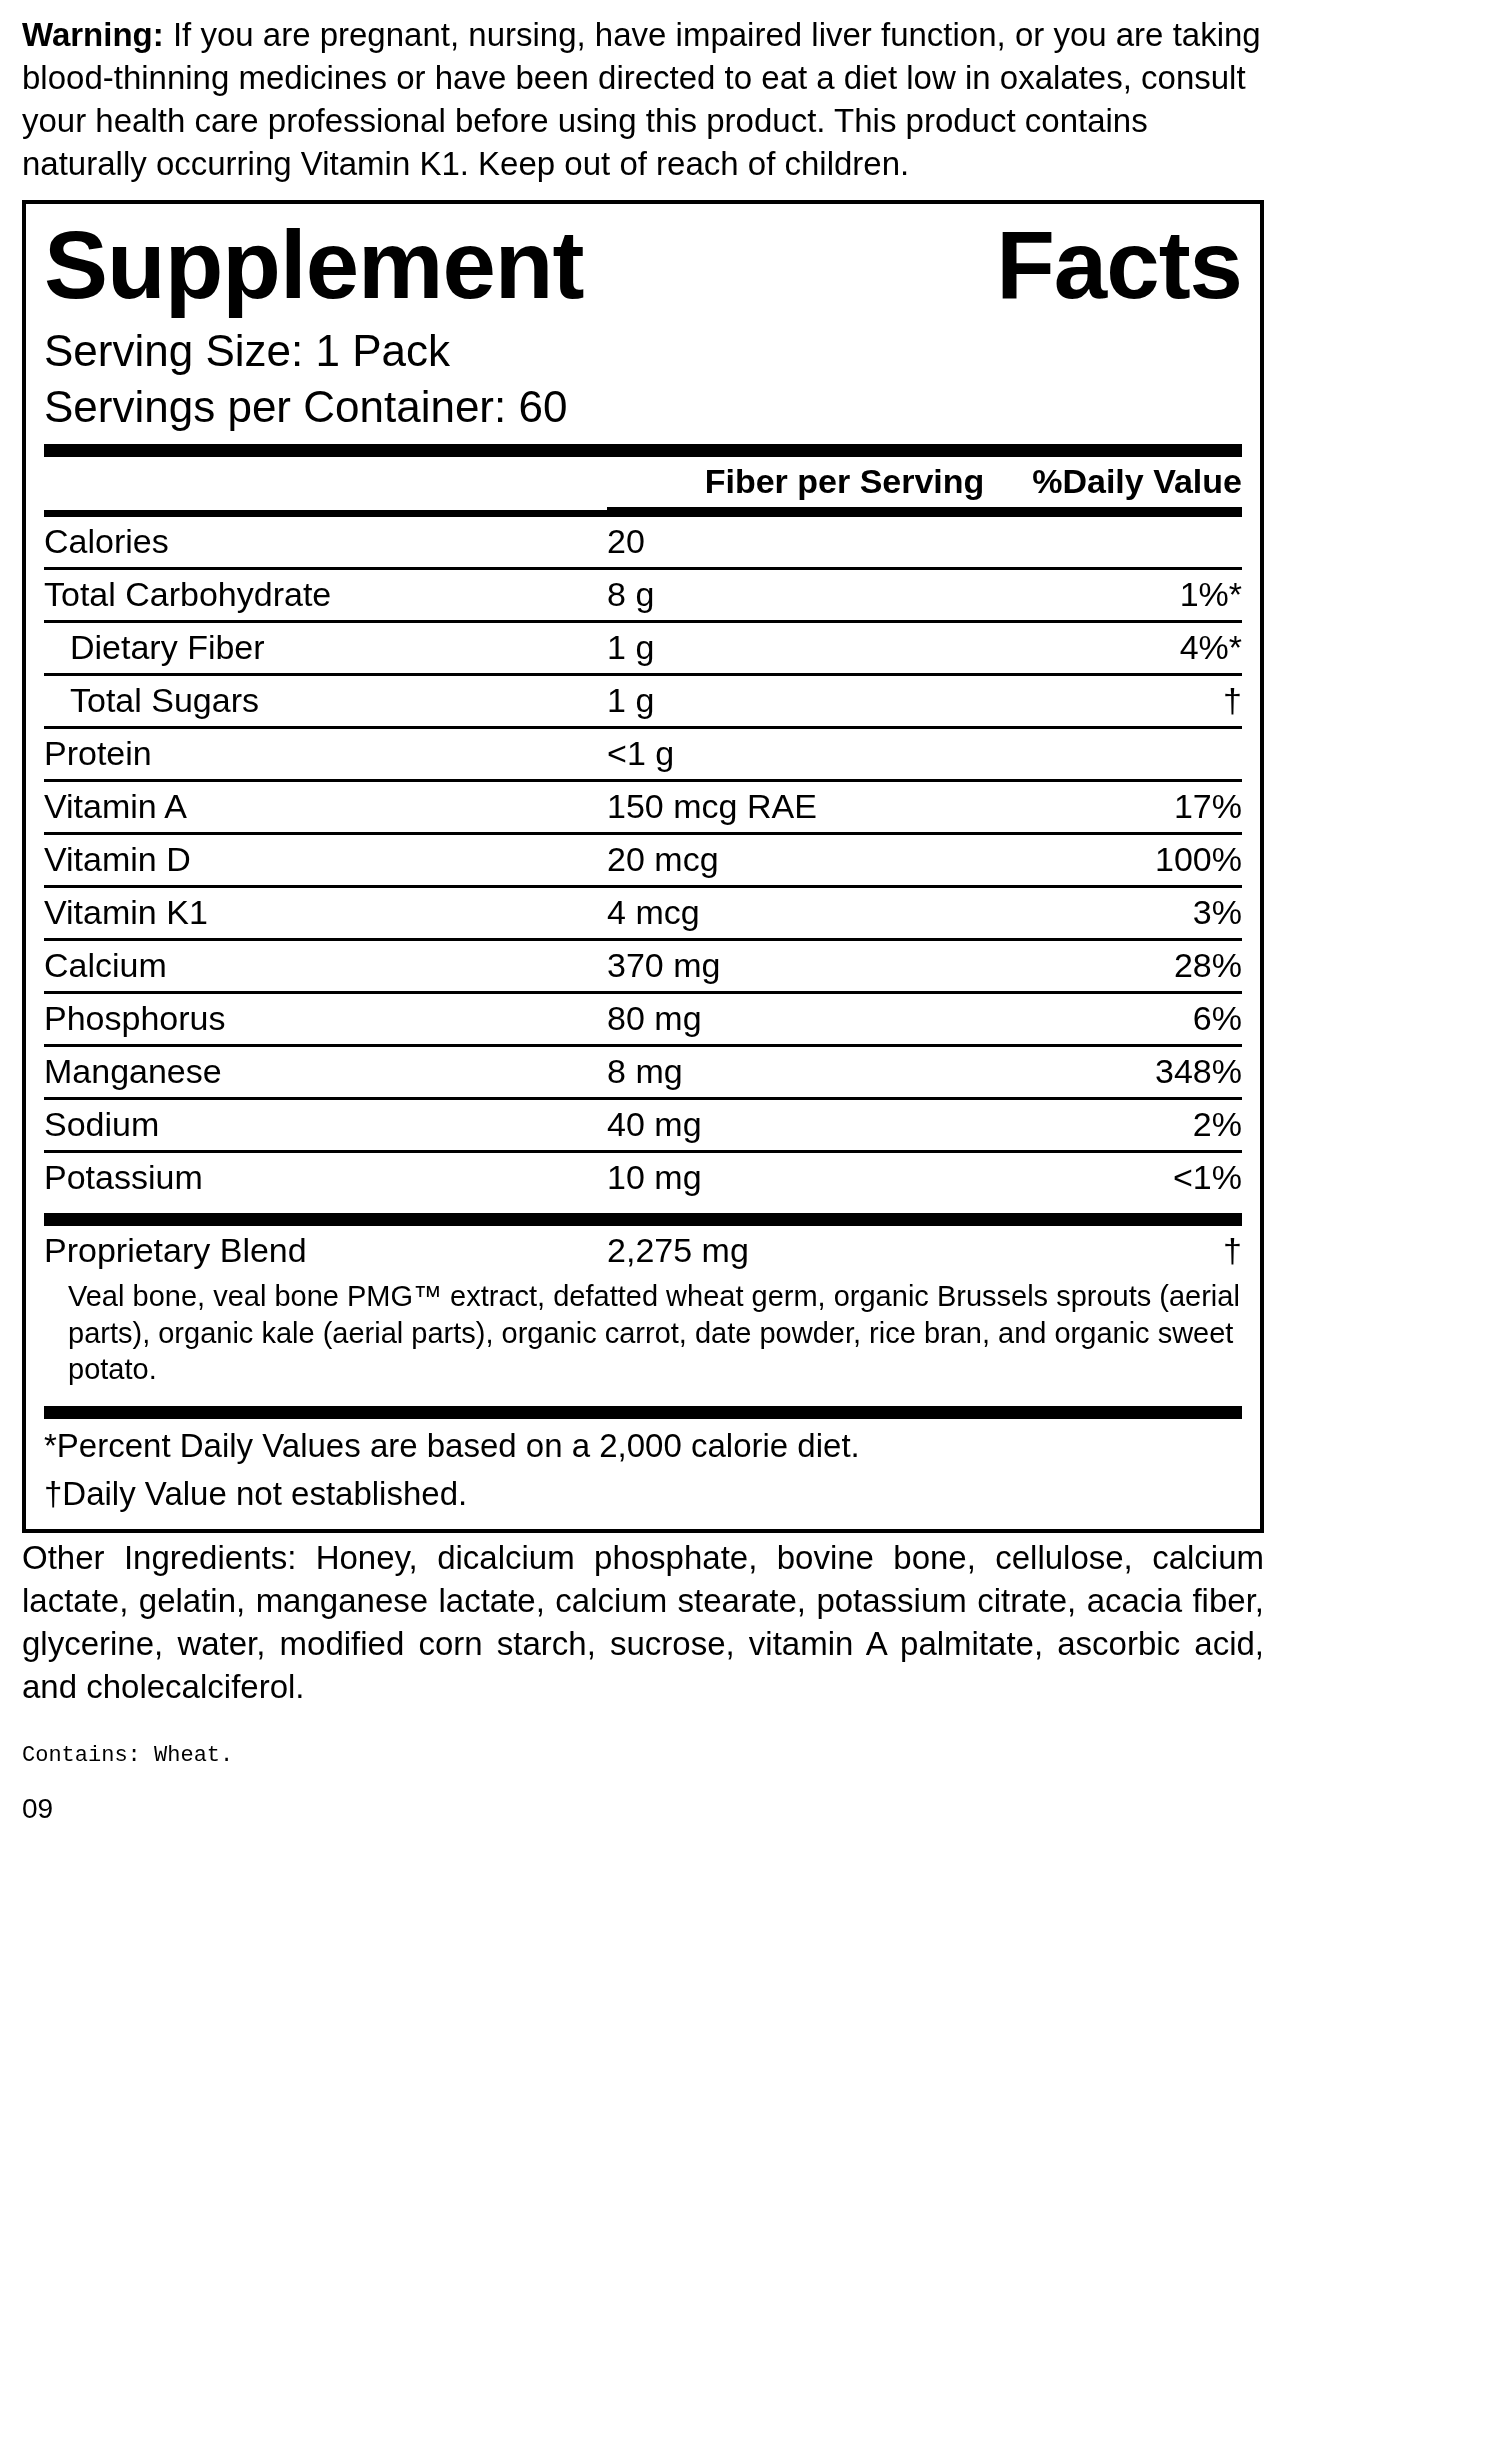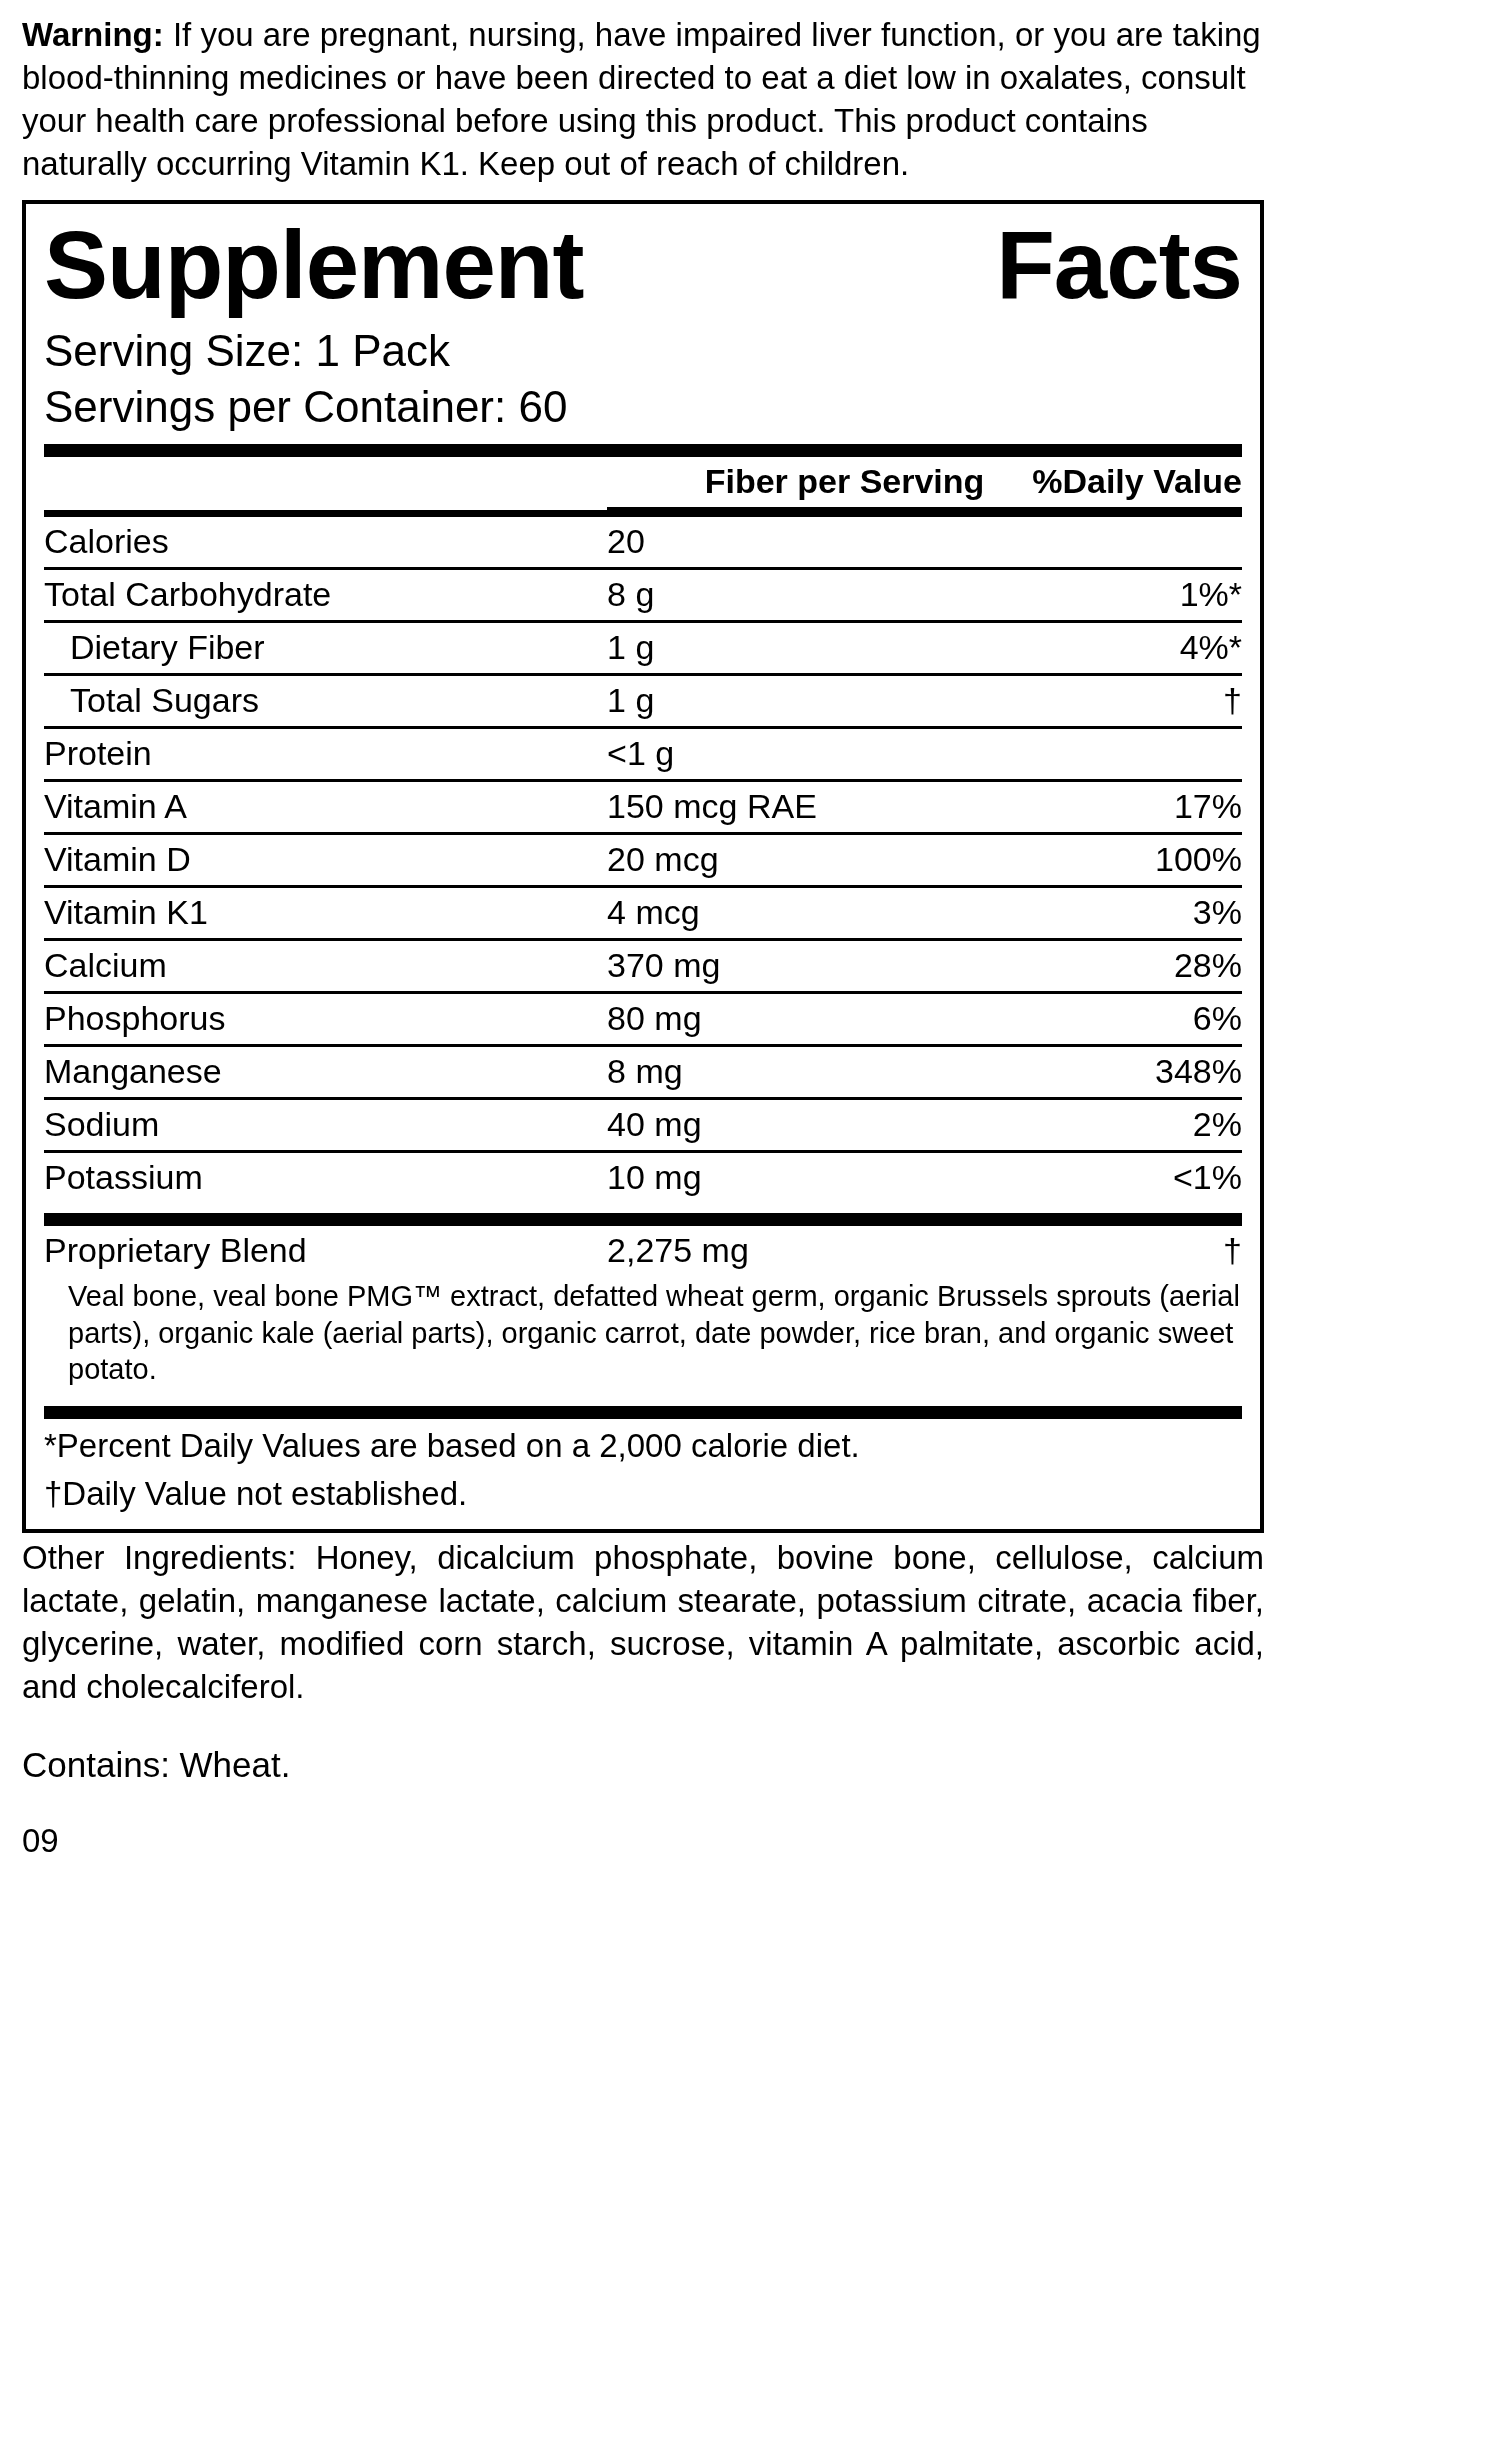--- a/index.html
+++ b/index.html
@@ -108,26 +108,27 @@
 
   
   .other {
     font-size: 33px;
     line-height: 1.30;
     margin-top: 4px;
     text-align: justify;
     text-justify: inter-word;
   }
   .contains {
-    font-size: 35px;
+    font-size: 22px;
     line-height: 1.30;
     margin-top: 10px;
+    font-family: Liberation Mono, monospace;
   }
   .pagenum {
-    font-size: 33px;
+    font-size: 28px;
     margin-top: 4px;
   }
 </style>
 </head>
 <body>
 
 <div class="page">
 
   <p class="warning"><b>Warning:</b><span> If you are pregnant, nursing, have impaired liver function, or you are taking blood-thinning medicines or have been directed to eat a diet low in oxalates, consult your health care professional before using this product. This product contains naturally occurring Vitamin K1. Keep out of reach of children.</span></p>
 

